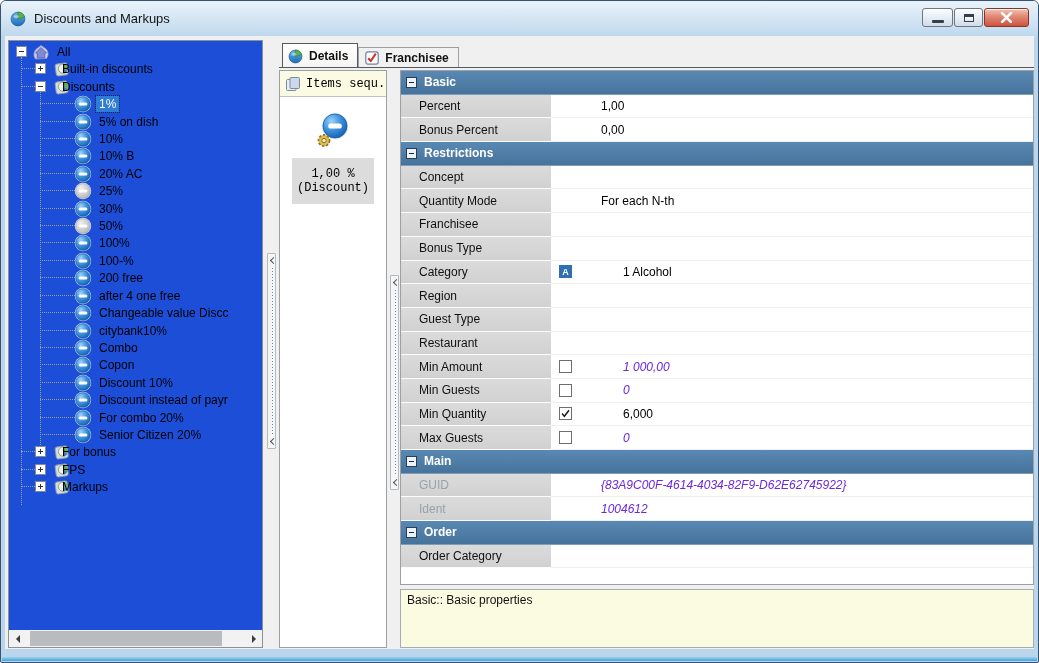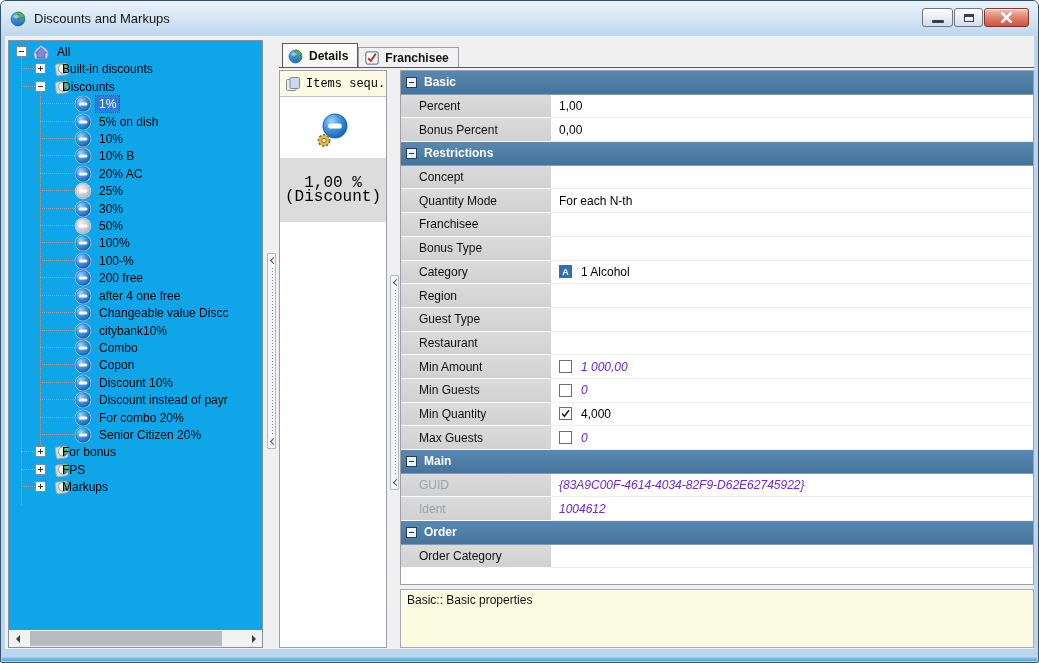--- a/index.html
+++ b/index.html
@@ -18,21 +18,21 @@
     background:linear-gradient(#fdfdfe,#e9eff6 45%,#d2dce8);box-shadow:inset 0 1px 0 rgba(255,255,255,.85);box-sizing:border-box;}
   .wbtn.min{width:31px}.wbtn.max{width:29px}
   .wbtn.close{width:45px;border-color:#8c3328;background:linear-gradient(#f4c3b5,#e08874 45%,#cd5340);}
   .glyph-min{width:12px;height:3px;background:#36404c;margin-top:7px;border-radius:1px;}
   .glyph-restore{width:10px;height:8px;border:1px solid #36404c;border-top-width:3px;box-sizing:border-box;
     background:linear-gradient(#ffffff,#dde6ef);}
   .glyph-close svg{width:13px;height:11px;display:block;}
   
   .content{position:absolute;left:4px;right:4px;top:35px;bottom:13px;background:#f0f0f0;}
   
-  .tree-panel{position:absolute;left:3px;top:4px;width:255px;height:608px;background:#0ea5e9;
+  .tree-panel{position:absolute;left:3px;top:4px;width:255px;height:608px;background:#1d4ed8;
     border:1px solid #8a9099;box-sizing:border-box;}
   .tree-rows{position:absolute;left:2px;right:2px;top:2px;bottom:19px;overflow:hidden;}
   .tree-row{position:relative;height:17.42px;}
   .vline{position:absolute;width:0;border-left:1px dotted #9aa0a6;}
   .vline.a{left:10px;top:14px;height:448px;}
   .vline.b{left:29px;top:49px;height:361px;}
   .stub{position:absolute;top:8px;height:0;border-top:1px dotted #9aa0a6;}
   .lv1 .stub{left:10px;width:14px;}
   .lv2 .stub{left:29px;width:35px;}
   .expander{position:absolute;top:3px;width:11px;height:11px;background:#fff;border:1px solid #848a92;box-sizing:border-box;z-index:2;}
@@ -71,39 +71,39 @@
   .tabicon{width:16px;height:16px;flex:none;}
   .tabicon svg{width:16px;height:16px;display:block;}
   .tabline{position:absolute;left:274px;right:0;top:31px;height:1px;background:#55595e;}
   
   .items-panel{position:absolute;left:274px;top:34px;width:108px;height:578px;background:#fff;
     border:1px solid #9aa0a6;box-sizing:border-box;font-family:Liberation Mono, monospace;}
   .items-tab{position:absolute;top:0;left:0;right:0;height:25px;background:var(--items-tab-bg,#fbfae2);
     border-bottom:1px solid #c2c2c2;display:flex;align-items:center;gap:5px;padding-left:5px;font-size:12px;white-space:nowrap;overflow:hidden;}
   .item-block{position:absolute;top:40px;left:0;right:0;text-align:center;}
   .item-icon svg{width:40px;height:40px;}
-  .item-caption{display:inline-block;background:#dcdcdc;padding:18px 5px;font-size:16px;line-height:14px;margin-top:2px;}
+  .item-caption{display:inline-block;background:#dcdcdc;padding:9px 5px;font-size:12px;line-height:14px;margin-top:2px;}
   
   .grid-panel{position:absolute;left:395px;top:34px;width:634px;height:515px;background:#fff;
     border:1px solid #9aa0a6;box-sizing:border-box;overflow:hidden;}
   .ghdr{height:23.7px;background:linear-gradient(#5988b2,var(--section-header,#45739c));color:#fff;font-weight:bold;font-size:12px;
     display:flex;align-items:center;gap:7px;padding-left:5px;border-bottom:1px solid #7f9cb8;box-sizing:border-box;}
   .gcol{width:11px;height:11px;background:#eef2f6;border:1px solid #243f58;position:relative;flex:none;box-sizing:border-box;}
   .gcol::before{content:"";position:absolute;left:2px;right:2px;top:4px;height:1px;background:#16293c;}
   .prow{display:flex;height:23.7px;box-sizing:border-box;}
   .plabel{width:150px;flex:none;background:linear-gradient(#dbdbdb,#d1d1d1);border-bottom:1px solid #fbfbfb;box-sizing:border-box;
     display:flex;align-items:center;padding-left:18px;font-size:12px;color:#101010;}
   .prow.readonly .plabel{color:#9ba1a7;}
   .pvalue{flex:1;display:flex;align-items:center;gap:9px;padding-left:8px;border-bottom:1px solid #efefef;box-sizing:border-box;
     font-size:12px;background:#fff;}
   .cb{width:13px;height:13px;border:1px solid #6e6e6e;background:#fff;box-sizing:border-box;flex:none;display:flex;}
   .cb svg{width:11px;height:11px;margin:auto;}
   .badge{width:13px;height:13px;background:#2f6fb4;color:#fff;font-size:9px;font-weight:bold;
     display:flex;align-items:center;justify-content:center;flex:none;}
-  .val{white-space:nowrap;}
+  .val{white-space:nowrap;margin-left:42px;}
   .val.italic{font-style:italic;color:#6d28d9;}
   
   .desc-box{position:absolute;left:395px;top:553px;width:634px;height:59px;background:var(--description-bg,#fbfbe2);
     border:1px solid #a6acb2;box-sizing:border-box;padding:3px 6px;font-size:12px;color:#111;}
 </style>
 </head>
 <body>
 
 <svg width="0" height="0" style="position:absolute" aria-hidden="true">
   <defs>
@@ -615,21 +615,21 @@
             </div>
           </div>
           <div class="prow">
             <div class="plabel">Min Quantity</div>
             <div class="pvalue">
               <span class="cb checked">
                 <svg viewBox="0 0 13 13">
                   <path d="M2.4 6.6 L5.2 9.8 L10.6 2.6" fill="none" stroke="#1b1b1b" stroke-width="1.7"></path>
                 </svg>
               </span>
-              <span class="val">4,000</span>
+              <span class="val">6,000</span>
             </div>
           </div>
           <div class="prow">
             <div class="plabel">Max Guests</div>
             <div class="pvalue">
               <span class="cb"></span>
               <span class="val italic">0</span>
             </div>
           </div>
           <div class="ghdr">

